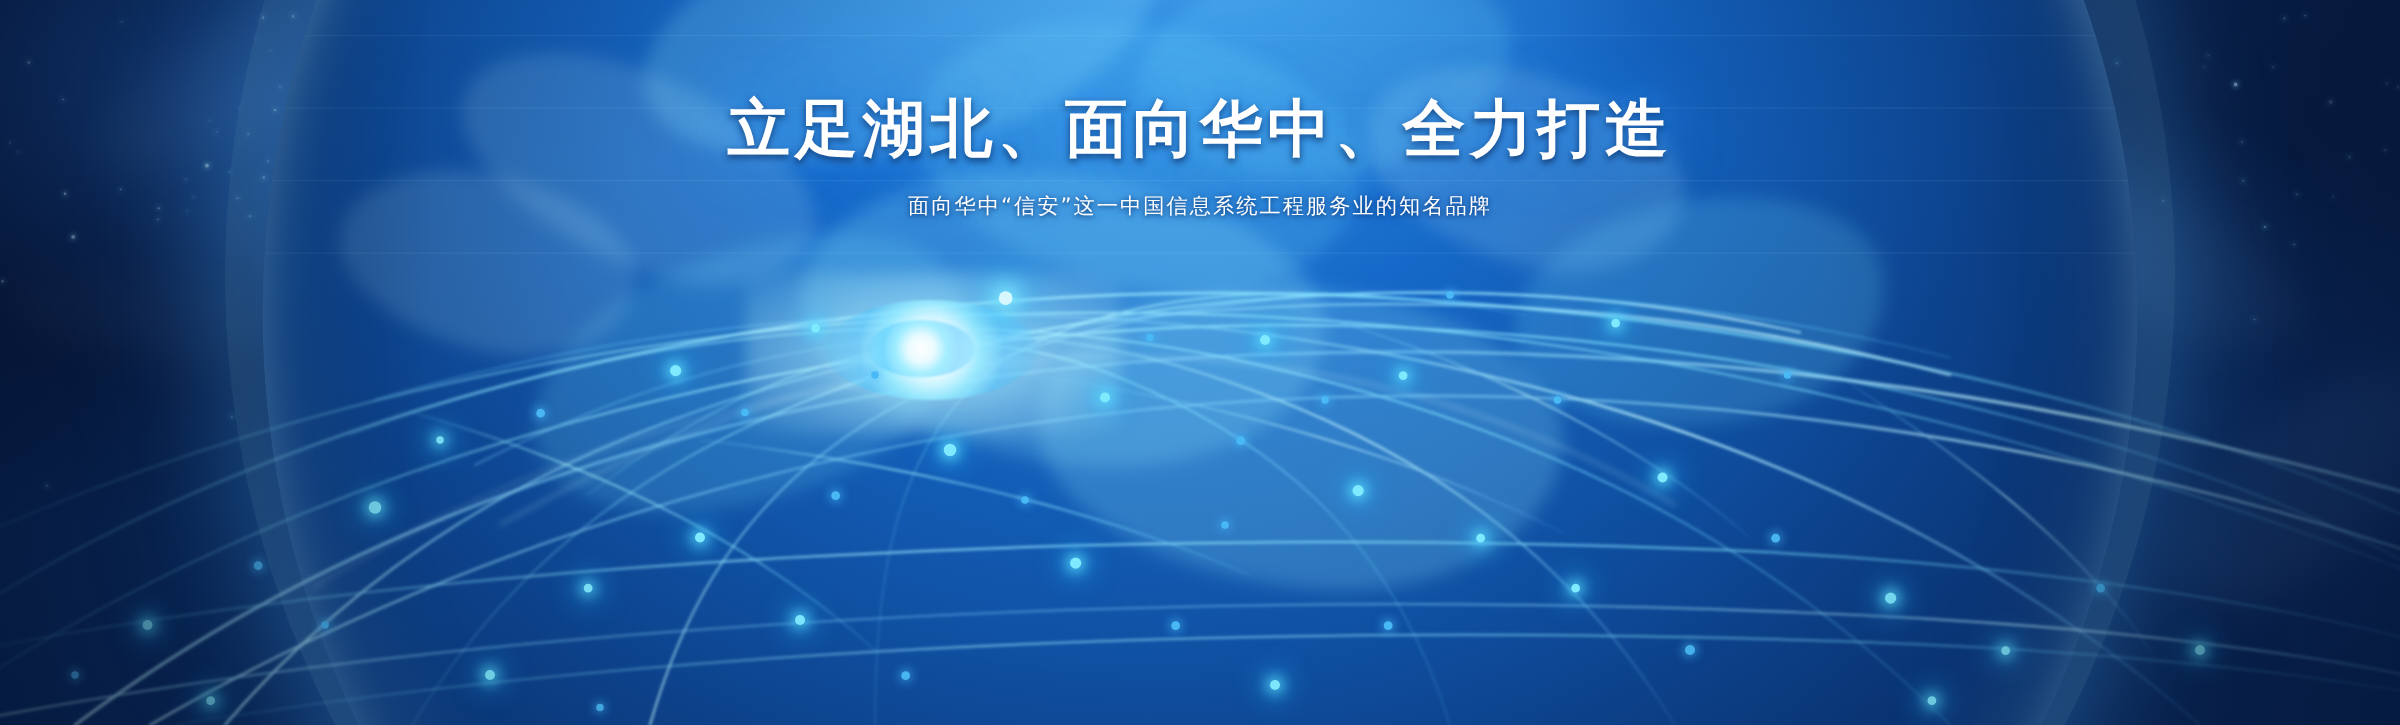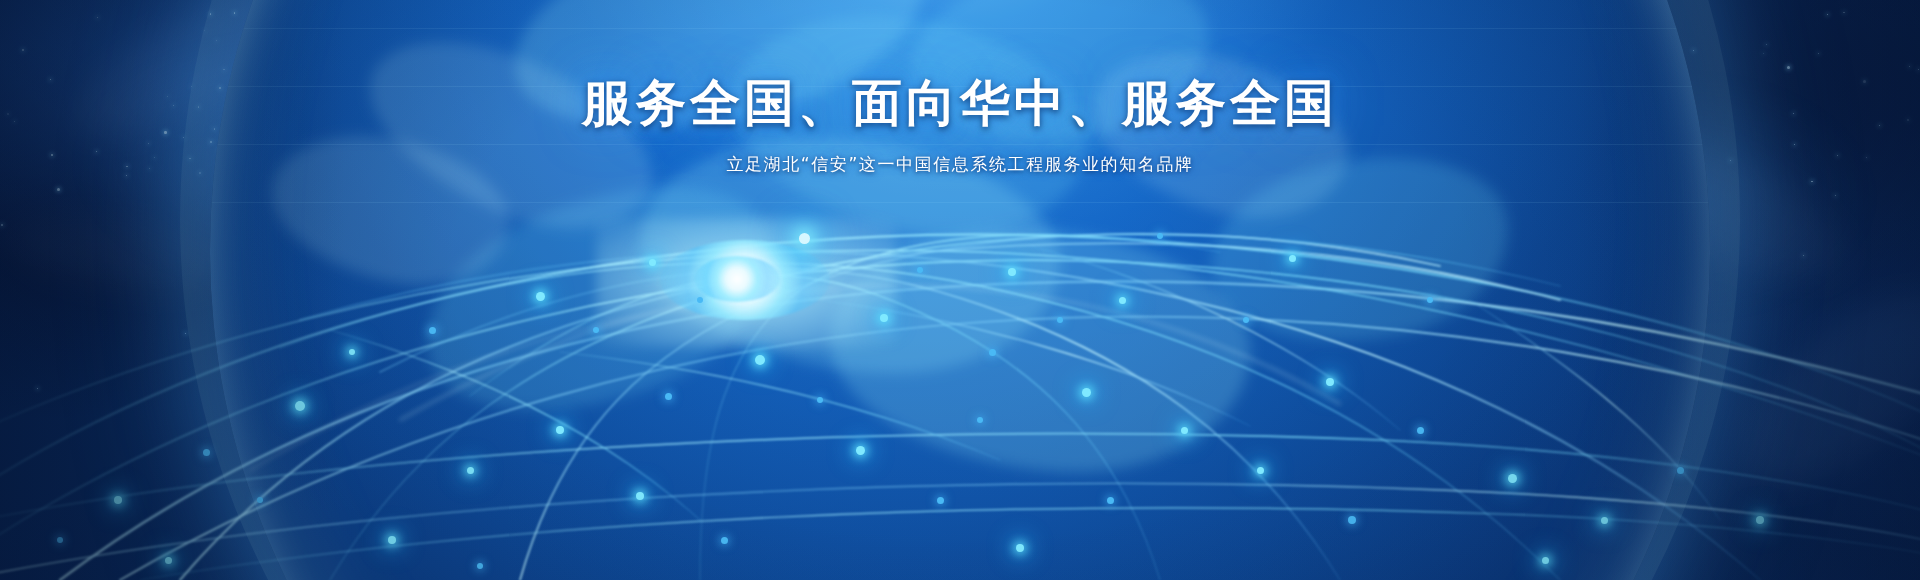--- a/index.html
+++ b/index.html
@@ -482,17 +482,17 @@
       <i class="node dim" style="left:257px;top:497px;width:6px;height:6px"></i>
       <i class="node dim" style="left:977px;top:417px;width:6px;height:6px"></i>
       <i class="node dim" style="left:1106.5px;top:496.5px;width:7px;height:7px"></i>
       <i class="node dim" style="left:697px;top:297px;width:6px;height:6px"></i>
       <i class="node dim" style="left:917px;top:267px;width:6px;height:6px"></i>
     </div>
 
   <div class="vignette"></div>
 
   <div class="copy">
-    <h1 class="headline">服务全国、面向华中、服务全国</h1>
-    <p class="subline">立足湖北“信安”这一中国信息系统工程服务业的知名品牌</p>
+    <h1 class="headline">立足湖北、面向华中、全力打造</h1>
+    <p class="subline">面向华中“信安”这一中国信息系统工程服务业的知名品牌</p>
   </div>
 
 </div>
 
 </body></html>

